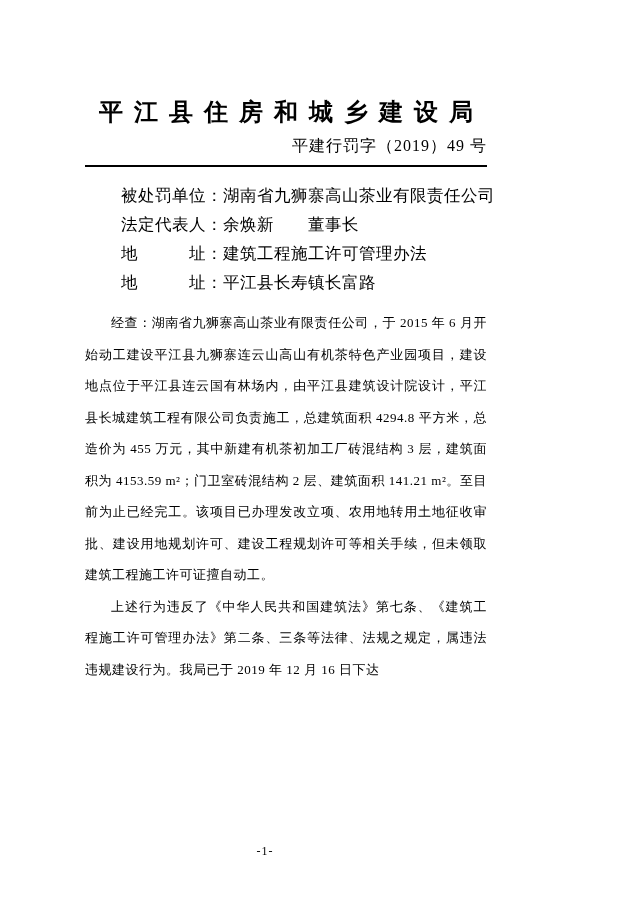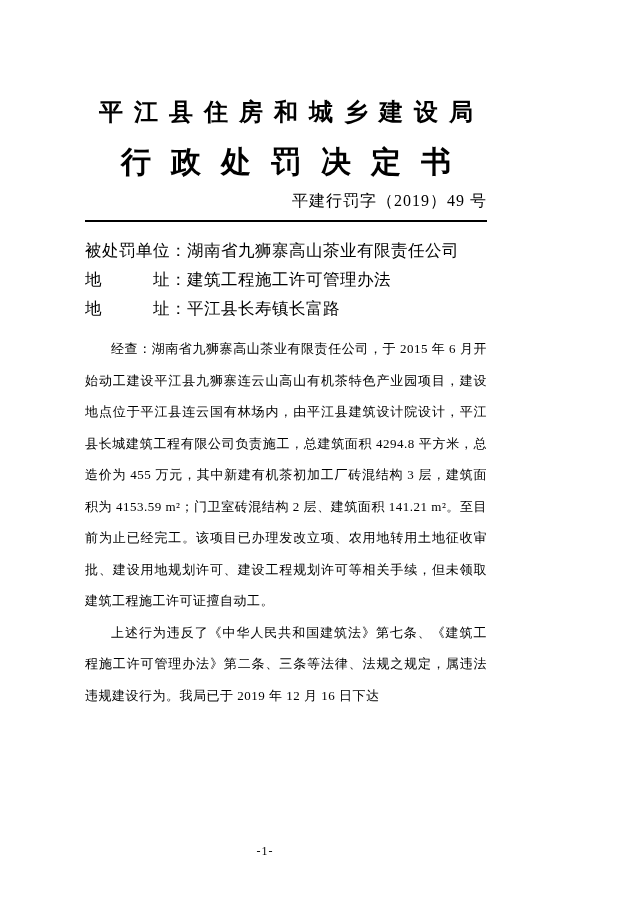--- a/index.html
+++ b/index.html
@@ -47,20 +47,21 @@
     border-top: 2px solid #000;
     margin-top: 8px;
   }
   .fields {
     margin-top: 14px;
     font-size: 16.5px;
   }
   .field-row {
     line-height: 29px;
     white-space: nowrap;
+    margin-left: 36px;
   }
   .field-label { letter-spacing: 0.5px; }
   .field-value { letter-spacing: 0.5px; }
   .body {
     margin-top: 10px;
     font-size: 13px;
     text-align: justify;
   }
   .body-para {
     text-indent: 2em;
@@ -77,29 +78,31 @@
     letter-spacing: 1px;
   }
 </style>
 </head>
 <body>
 
 <div class="page">
 
   <div class="org-name">平江县住房和城乡建设局</div>
 
-  <div class="doc-title">行政处罚决定书</div>
 
   <div class="doc-number">平建行罚字（2019）49 号</div>
 
   <hr class="divider">
 
   <div class="fields">
     <div class="field-row">
       <span class="field-label">被处罚单位：</span><span class="field-value">湖南省九狮寨高山茶业有限责任公司</span>
+    </div>
+    <div class="field-row">
+      <span class="field-label">法定代表人：</span><span class="field-value">余焕新　　董事长</span>
     </div>
     <div class="field-row">
       <span class="field-label">地　　　址：</span><span class="field-value">建筑工程施工许可管理办法</span>
     </div>
     <div class="field-row">
       <span class="field-label">地　　　址：</span><span class="field-value">平江县长寿镇长富路</span>
     </div>
   </div>
 
   <div class="body">

